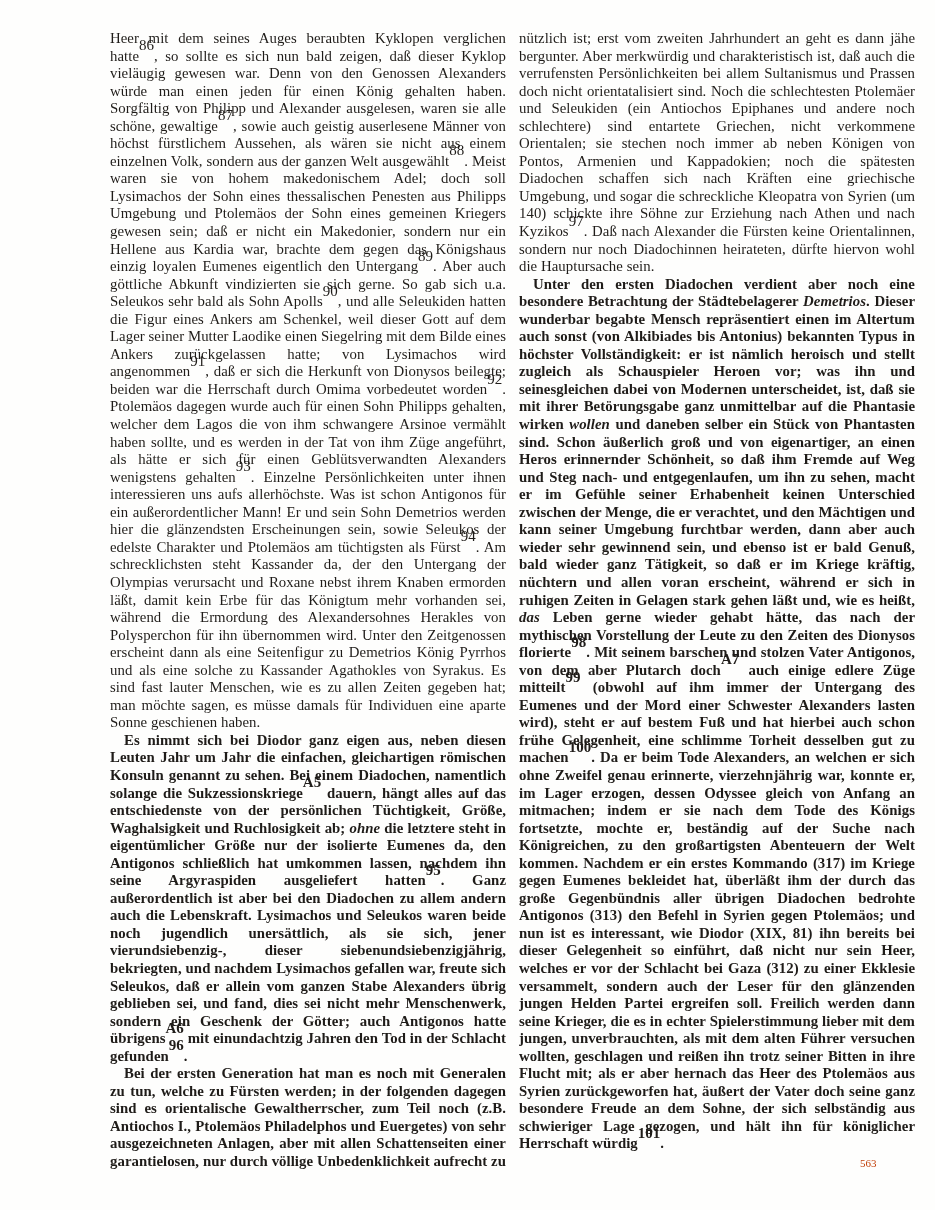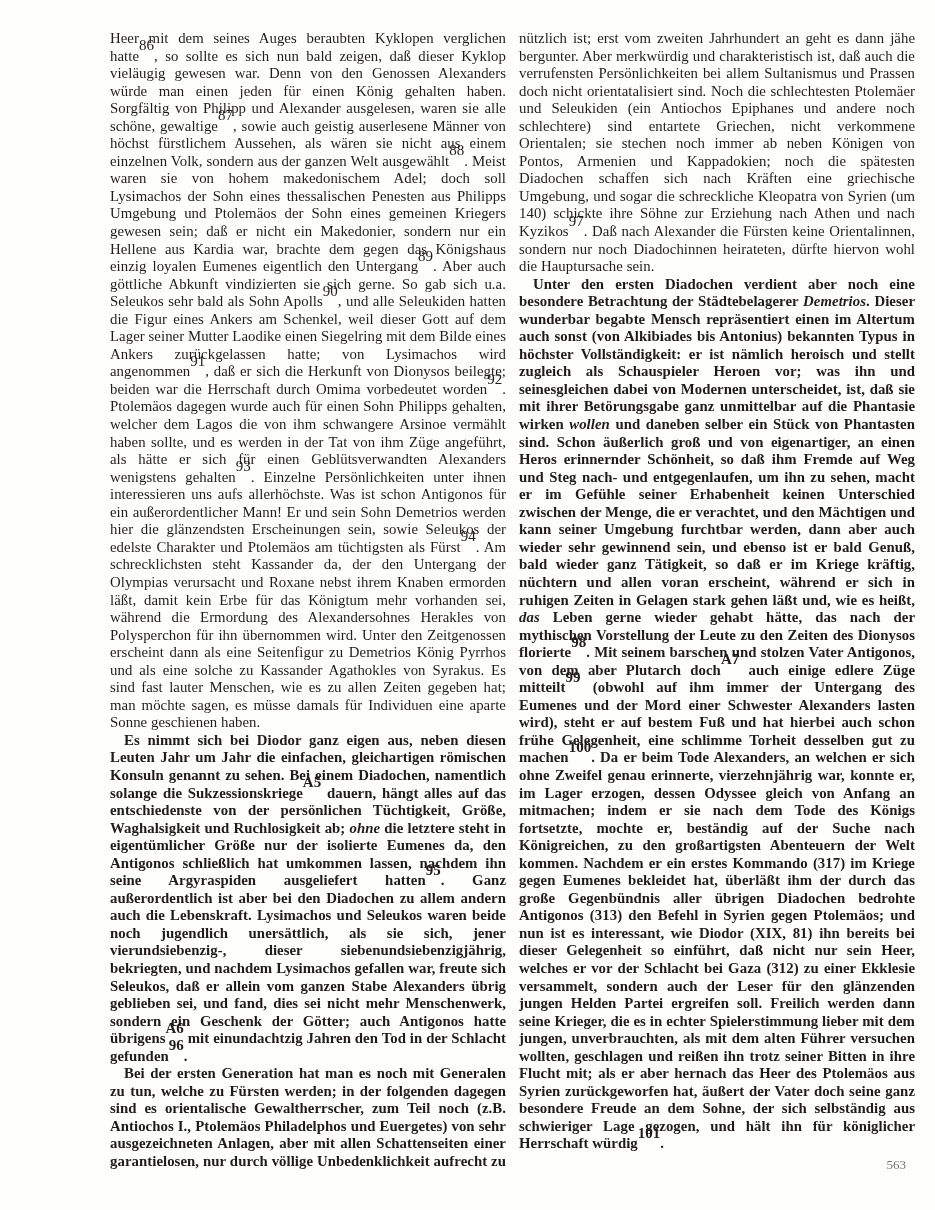--- a/index.html
+++ b/index.html
@@ -54,23 +54,23 @@
     letter-spacing: 0;
   }
   .column i {
     font-style: italic;
   }
   .page-number {
     position: absolute;
     top: 1157px;
     left: 860px;
     width: 46px;
-    text-align: right;
-    font-size: 13px;
-    color: #737373;
+    text-align: left;
+    font-size: 11px;
+    color: #c2410c;
   }
 </style>
 </head>
 <body>
 
 <div class="page">
   <div class="text-columns">
     <div class="column">
         <p><span>Heer mit dem seines Auges beraubten Kyklopen verglichen hatte</span><sup>86</sup><span>, so sollte es sich nun bald zeigen, daß dieser Kyklop vieläugig gewesen war. Denn von den Genossen Alexanders würde man einen jeden für einen König gehalten haben. Sorgfältig von Philipp und Alexander ausgelesen, waren sie alle schöne, gewaltige</span><sup>87</sup><span>, sowie auch geistig auserlesene Männer von höchst fürstlichem Aussehen, als wären sie nicht aus einem einzelnen Volk, sondern aus der ganzen Welt ausgewählt</span><sup>88</sup><span>. Meist waren sie von hohem makedonischem Adel; doch soll Lysimachos der Sohn eines thessalischen Penesten aus Philipps Umgebung und Ptolemäos der Sohn eines gemeinen Kriegers gewesen sein; daß er nicht ein Makedonier, sondern nur ein Hellene aus Kardia war, brachte dem gegen das Königshaus einzig loyalen Eumenes eigentlich den Untergang</span><sup>89</sup><span>. Aber auch göttliche Abkunft vindizierten sie sich gerne. So gab sich u.a. Seleukos sehr bald als Sohn Apolls</span><sup>90</sup><span>, und alle Seleukiden hatten die Figur eines Ankers am Schenkel, weil dieser Gott auf dem Lager seiner Mutter Laodike einen Siegelring mit dem Bilde eines Ankers zurückgelassen hatte; von Lysimachos wird angenommen</span><sup>91</sup><span>, daß er sich die Herkunft von Dionysos beilegte; beiden war die Herrschaft durch Omima vorbedeutet worden</span><sup>92</sup><span>. Ptolemäos dagegen wurde auch für einen Sohn Philipps gehalten, welcher dem Lagos die von ihm schwangere Arsinoe vermählt haben sollte, und es werden in der Tat von ihm Züge angeführt, als hätte er sich für einen Geblütsverwandten Alexanders wenigstens gehalten</span><sup>93</sup><span>. Einzelne Persönlichkeiten unter ihnen interessieren uns aufs allerhöchste. Was ist schon Antigonos für ein außerordentlicher Mann! Er und sein Sohn Demetrios werden hier die glänzendsten Erscheinungen sein, sowie Seleukos der edelste Charakter und Ptolemäos am tüchtigsten als Fürst</span><sup>94</sup><span>. Am schrecklichsten steht Kassander da, der den Untergang der Olympias verursacht und Roxane nebst ihrem Knaben ermorden läßt, damit kein Erbe für das Königtum mehr vorhanden sei, während die Ermordung des Alexandersohnes Herakles von Polysperchon für ihn übernommen wird. Unter den Zeitgenossen erscheint dann als eine Seitenfigur zu Demetrios König Pyrrhos und als eine solche zu Kassander Agathokles von Syrakus. Es sind fast lauter Menschen, wie es zu allen Zeiten gegeben hat; man möchte sagen, es müsse damals für Individuen eine aparte Sonne geschienen haben.</span></p>
         <p class="indent"><span>Es nimmt sich bei Diodor ganz eigen aus, neben diesen Leuten Jahr um Jahr die einfachen, gleichartigen römischen Konsuln genannt zu sehen. Bei einem Diadochen, namentlich solange die Sukzessionskriege</span><sup>A5</sup><span> dauern, hängt alles auf das entschiedenste von der persönlichen Tüchtigkeit, Größe, Waghalsigkeit und Ruchlosigkeit ab; </span><i>ohne</i><span> die letztere steht in eigentümlicher Größe nur der isolierte Eumenes da, den Antigonos schließlich hat umkommen lassen, nachdem ihn seine Argyraspiden ausgeliefert hatten</span><sup>95</sup><span>. Ganz außerordentlich ist aber bei den Diadochen zu allem andern auch die Lebenskraft. Lysimachos und Seleukos waren beide noch jugendlich unersättlich, als sie sich, jener vierundsiebenzig-, dieser siebenundsiebenzigjährig, bekriegten, und nachdem Lysimachos gefallen war, freute sich Seleukos, daß er allein vom ganzen Stabe Alexanders übrig geblieben sei, und fand, dies sei nicht mehr Menschenwerk, sondern ein Geschenk der Götter; auch Antigonos hatte übrigens</span><sup>A6</sup><span> mit einundachtzig Jahren den Tod in der Schlacht gefunden</span><sup>96</sup><span>.</span></p>

